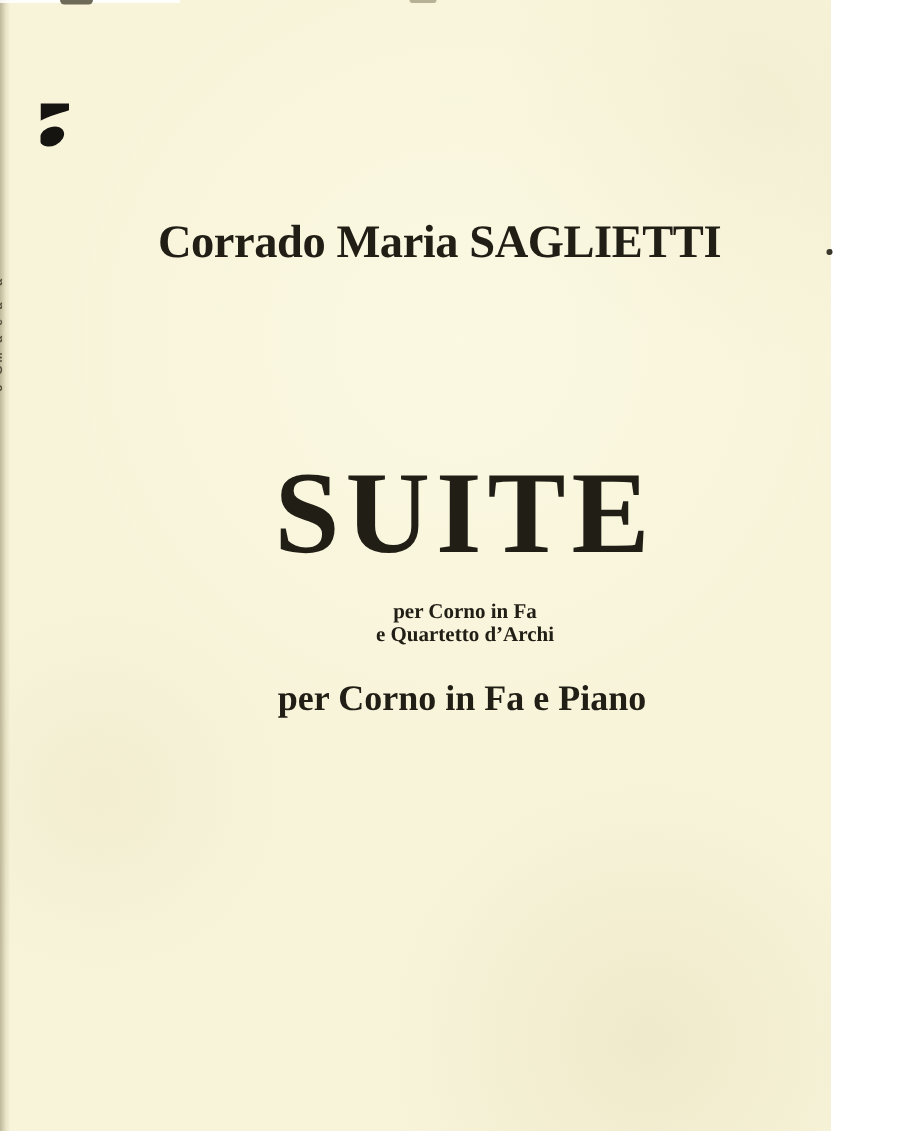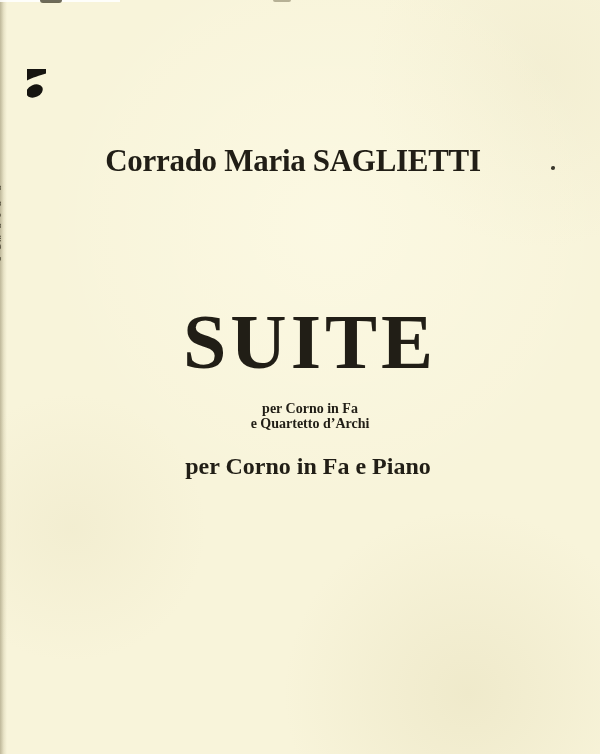--- a/index.html
+++ b/index.html
@@ -4,21 +4,21 @@
 <style>
   html, body {
     margin: 0;
     padding: 0;
     width: 600px;
     height: 754px;
     overflow: hidden;
   }
   .page {
     position: relative;
-    width: 600px;
+    width: 554px;
     height: 754px;
     background-color: #f8f4da;
     background-image:
       radial-gradient(circle at 78% 92%, rgba(208,198,150,0.22) 0%, rgba(208,198,150,0) 22%),
       radial-gradient(circle at 12% 70%, rgba(212,202,158,0.15) 0%, rgba(212,202,158,0) 18%),
       radial-gradient(circle at 55% 30%, rgba(255,253,235,0.5) 0%, rgba(255,253,235,0) 45%),
       radial-gradient(circle at 90% 10%, rgba(214,206,165,0.14) 0%, rgba(214,206,165,0) 20%);
     font-family: "Liberation Serif", "DejaVu Serif", serif;
     color: #211e16;
   }

